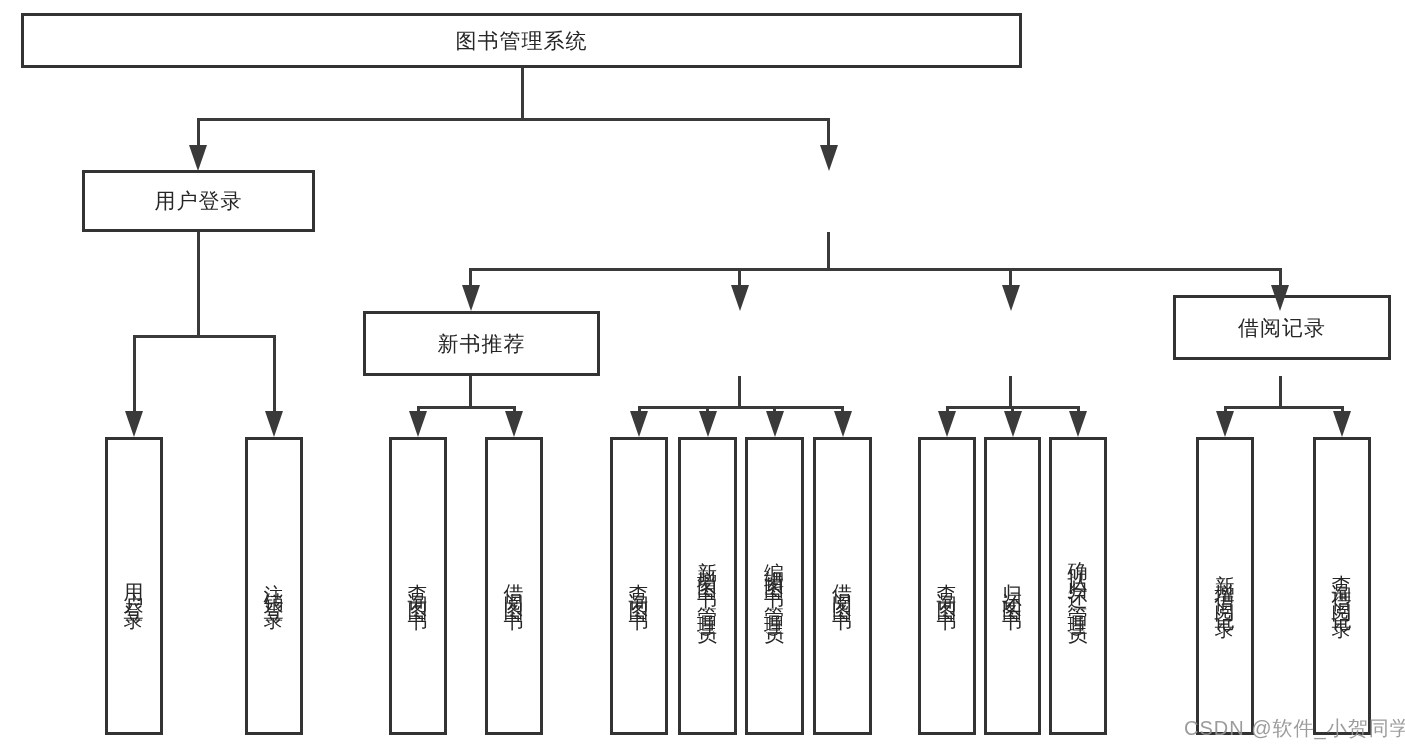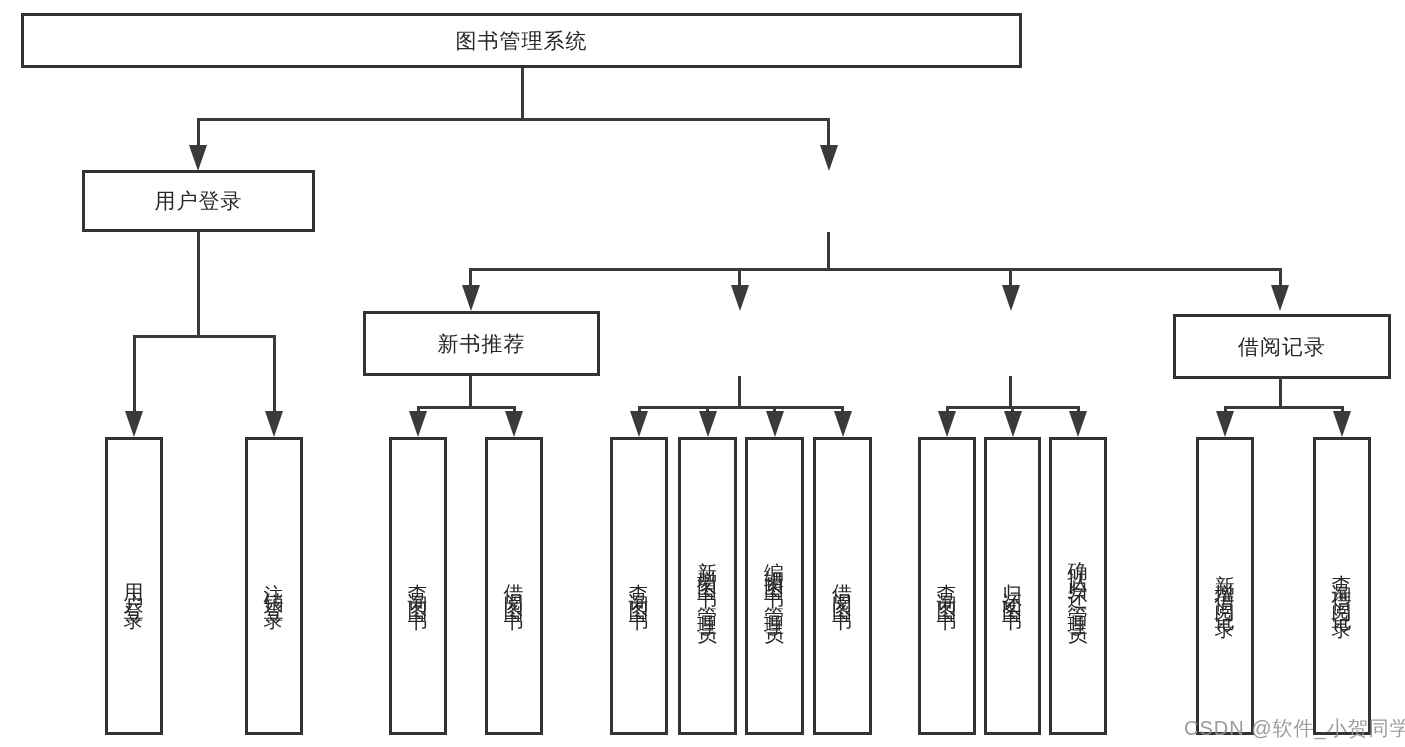--- a/index.html
+++ b/index.html
@@ -36,21 +36,21 @@
     <span class="label">图书管理系统</span>
   </div>
 
   <div class="node" style="left:82px;top:170px;width:233px;height:62px">
     <span class="label">用户登录</span>
   </div>
 
   <div class="node" style="left:363px;top:311px;width:237px;height:65px">
     <span class="label">新书推荐</span>
   </div>
-  <div class="node" style="left:1173px;top:314px;width:218px;height:65px">
+  <div class="node" style="left:1173px;top:295px;width:218px;height:65px">
     <span class="label">借阅记录</span>
   </div>
 
   <div class="node" style="left:105px;top:437px;width:58px;height:298px">
     <span class="vtext">用户登录</span>
   </div>
   <div class="node" style="left:245px;top:437px;width:58px;height:298px">
     <span class="vtext">注销登录</span>
   </div>
 

